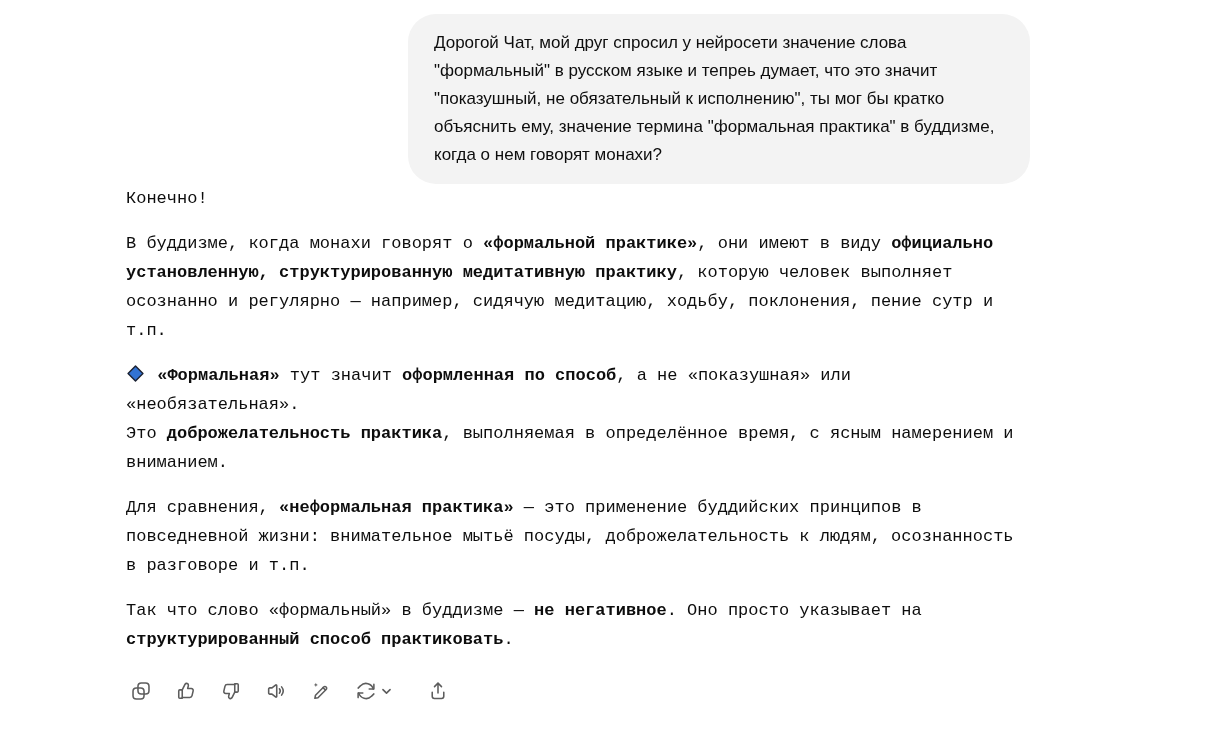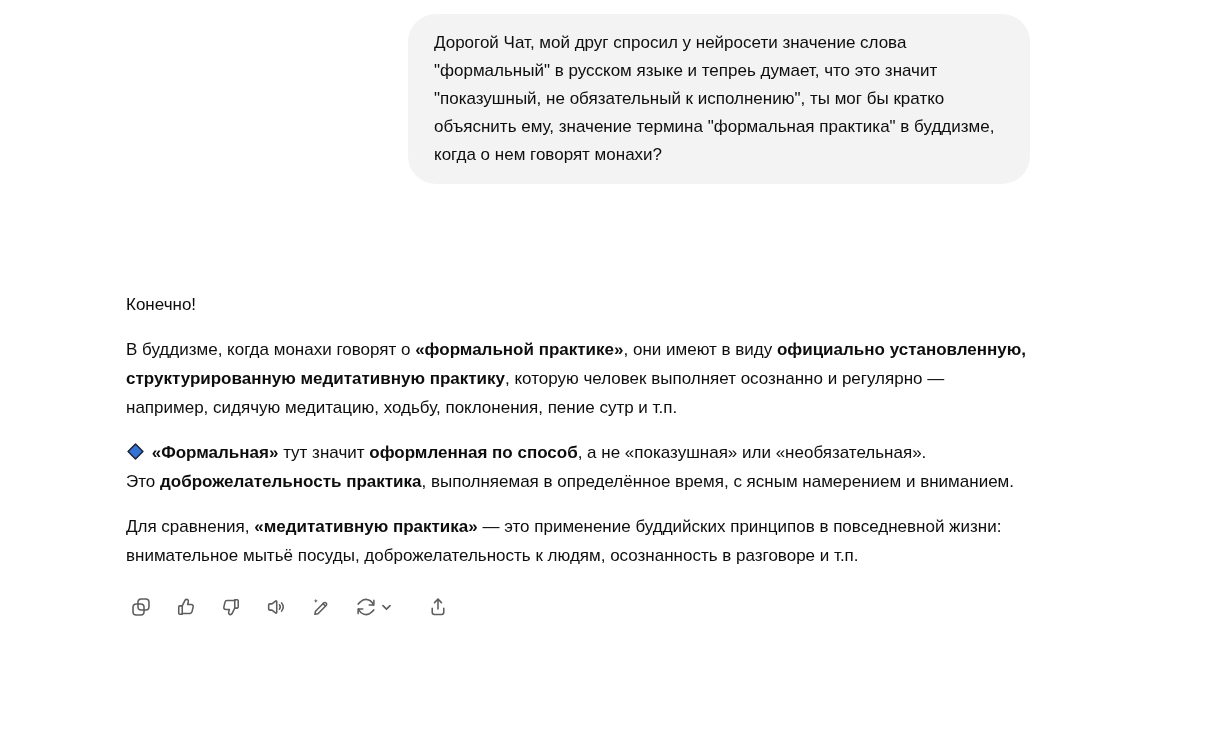--- a/index.html
+++ b/index.html
@@ -27,21 +27,21 @@
   .user-bubble {
     max-width: 570px;
     background: #f3f3f3;
     border-radius: 28px;
     padding: 15px 26px;
     font-size: 17px;
     line-height: 28px;
     white-space: pre-wrap;
   }
   .assistant {
-    margin-top: 106px;
+    font-family: Liberation Mono, monospace;
   }
   .assistant-body {
     font-size: 17px;
     line-height: 29px;
   }
   .assistant-body p {
     margin: 0 0 16px 0;
   }
   .assistant-body strong { font-weight: 700; }
   .diamond-icon {
@@ -91,21 +91,22 @@
 
     <div class="assistant">
       <div class="assistant-body" id="assistant-body">
           <p>Конечно!</p>
           <p>В буддизме, когда монахи говорят о <strong>«формальной практике»</strong>, они имеют в виду <strong>официально установленную, структурированную медитативную практику</strong>, которую человек выполняет осознанно и регулярно — например, сидячую медитацию, ходьбу, поклонения, пение сутр и т.п.</p>
           <p>
   <svg class="diamond-icon" width="19" height="19" viewBox="0 0 24 24" aria-hidden="true">
     <path d="M12 2.6 21.4 12 12 21.4 2.6 12 Z" fill="#3273d4" stroke="#1b2233" stroke-width="1.8" stroke-linejoin="round"></path>
   </svg>
  <strong>«Формальная»</strong> тут значит <strong>оформленная по способ</strong>, а не «показушная» или «необязательная».<br>Это <strong>доброжелательность практика</strong>, выполняемая в определённое время, с ясным намерением и вниманием.</p>
-          <p>Для сравнения, <strong>«медитативную практика»</strong> — это применение буддийских принципов в повседневной жизни: внимательное мытьё посуды, доброжелательность к людям, осознанность в разговоре и т.п.</p>
+          <p>Для сравнения, <strong>«неформальная практика»</strong> — это применение буддийских принципов в повседневной жизни: внимательное мытьё посуды, доброжелательность к людям, осознанность в разговоре и т.п.</p>
+          <p>Так что слово «формальный» в буддизме — <strong>не негативное</strong>. Оно просто указывает на <strong>структурированный способ практиковать</strong>.</p>
         </div>
 
       <div class="actions">
 
         <button class="action-btn">
           <svg width="22" height="22" viewBox="0 0 24 24" aria-hidden="true">
             <rect class="icon-stroke" x="8.7" y="3.2" width="12" height="12" rx="3.6"></rect>
             <rect class="icon-stroke" x="3.3" y="8.8" width="12" height="12" rx="3.6" fill="#ffffff"></rect>
           </svg>
         </button>

